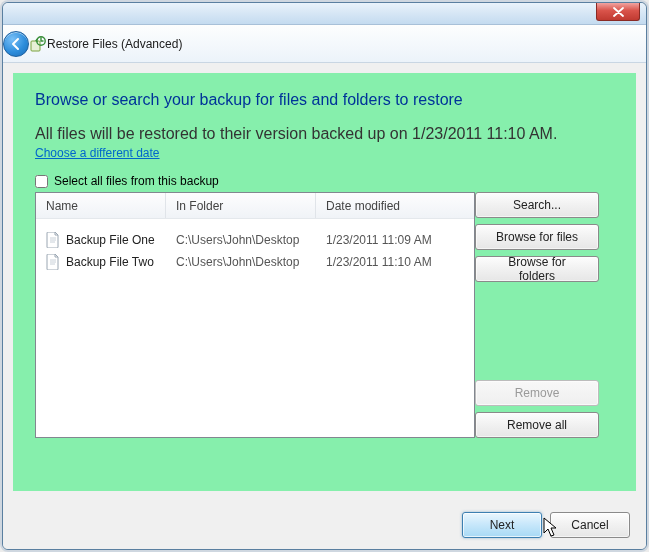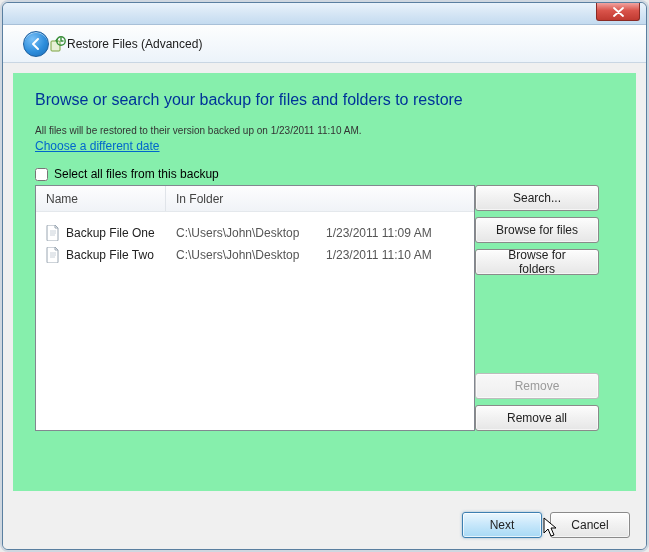--- a/index.html
+++ b/index.html
@@ -51,21 +51,21 @@
     cursor: default;
     height: 18px;
   }
   .close-btn svg { display: block; }
   .header {
     height: 38px;
     background: linear-gradient(to bottom, #fdfefe 0%, #ecf3fa 100%);
     border-bottom: 1px solid #c9d6e3;
     display: flex;
     align-items: center;
-    padding: 0 20px;
+    padding: 0 0;
   }
   .back-btn {
     width: 26px; height: 26px;
     border-radius: 50%;
     background: radial-gradient(circle at 35% 30%, #79c0f7 0%, #2e8edc 55%, #1a6cb8 100%);
     border: 1px solid #1a5e9e;
     display: flex; align-items: center; justify-content: center;
     box-shadow: inset 0 1px 0 rgba(255,255,255,0.5);
   }
   .back-btn svg { display:block; }
@@ -77,21 +77,21 @@
     margin: 10px;
     position: relative;
     padding: 14px 22px 14px 22px;
   }
   .main-heading {
     color: #003399;
     font-size: 16px;
     font-weight: normal;
     margin: 4px 0 16px 0;
   }
-  .info-line { color: #333; font-size: 10px; margin-bottom: 3px; }
+  .info-line { color: #333; font-size: 16px; margin-bottom: 3px; }
   .link { color: #0066cc; text-decoration: underline; cursor: default; display:inline-block; margin-bottom: 14px; }
   .select-all-row { display:flex; align-items:center; gap:6px; margin-bottom:4px; }
   .select-all-row input { margin:0; }
   .body-row { display:flex; gap:0; align-items:flex-start; }
   .listbox {
     border: 1px solid #828790;
     background: #fff;
     width: 440px;
     height: 246px;
     position: relative;
@@ -193,20 +193,21 @@
     <div class="select-all-row">
       <input type="checkbox" style="">
       <span>Select all files from this backup</span>
     </div>
 
     <div class="body-row">
       <div class="listbox">
         <div class="list-head">
           <div class="col col-name">Name</div>
           <div class="col col-folder">In Folder</div>
+          <div class="col col-date">Date modified</div>
         </div>
         <div class="list-body">
           <div class="row">
             <div class="cell cell-name">
               <svg class="file-icon" viewBox="0 0 14 16">
                 <path d="M2 0 h7 l3 3 v12 a1 1 0 0 1 -1 1 h-9 a1 1 0 0 1 -1 -1 v-14 a1 1 0 0 1 1 -1 z" fill="#fff" stroke="#9aa6b2"></path>
                 <path d="M9 0 v3 h3" fill="none" stroke="#9aa6b2"></path>
                 <path d="M4 6 h6 M4 8 h6 M4 10 h5" stroke="#c8d0d8" stroke-width="1"></path>
               </svg>
               <span>Backup File One</span>

